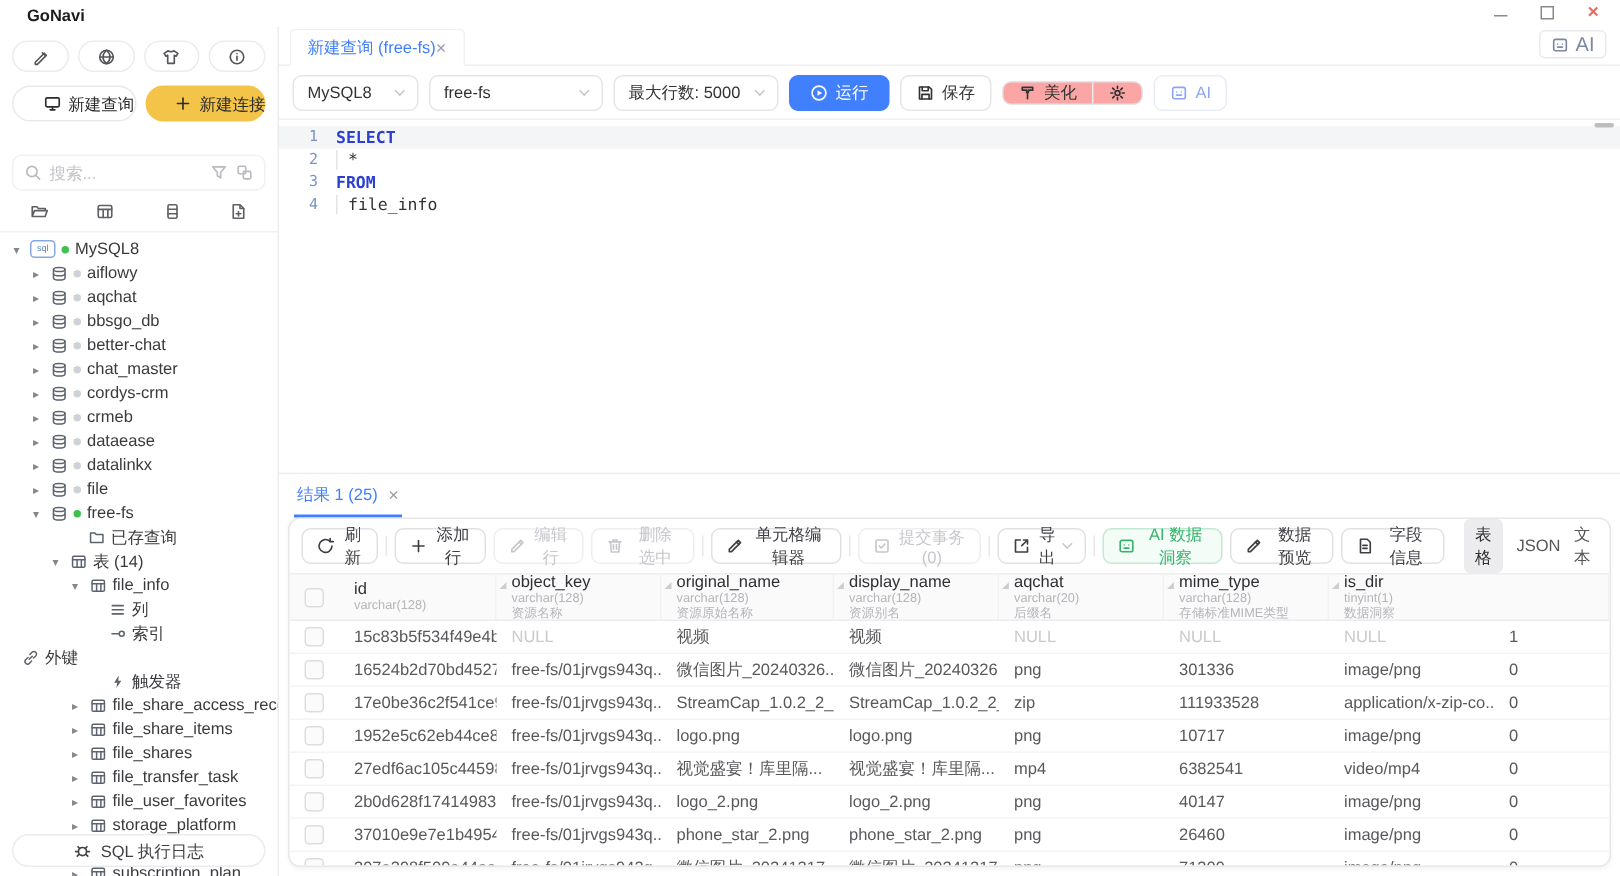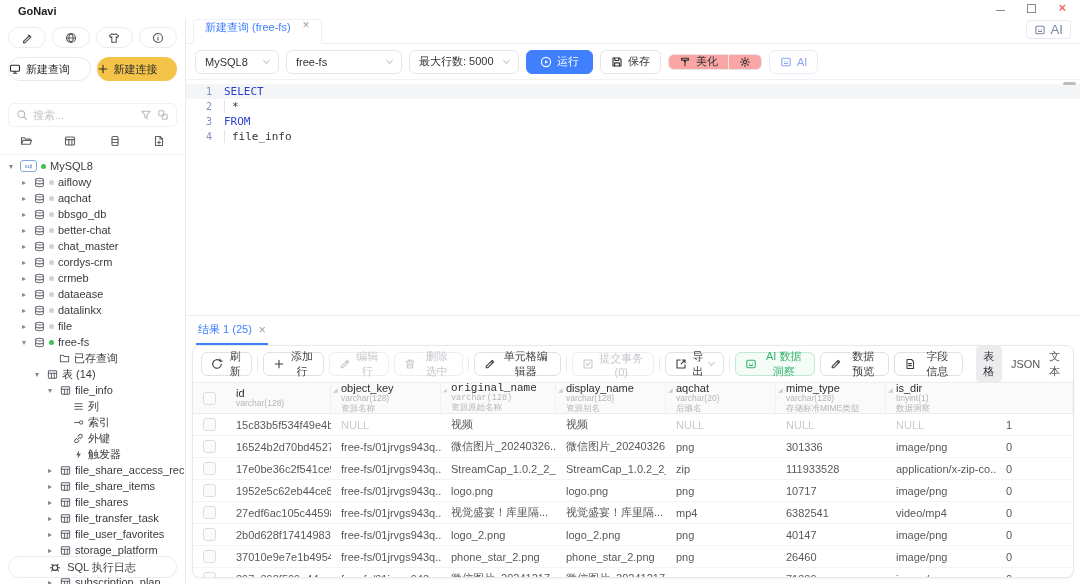--- a/index.html
+++ b/index.html
@@ -19,57 +19,57 @@
 
   
   .app{display:flex;height:566px}
   .sidebar{width:186px;border-right:1px solid #ececee;display:flex;flex-direction:column;position:relative;padding-top:9px;flex:none}
   .main{flex:1;display:flex;flex-direction:column;min-width:0}
 
   
   .iconrow{display:flex;gap:6px;padding:0 8px}
   .ibtn{flex:1;height:21px;border:1px solid #ececee;border-radius:11px;background:#fff;display:flex;align-items:center;justify-content:center;color:#55565a}
   .btnrow{display:flex;gap:6px;padding:9px 8px 0}
-  .pillbtn{flex:1;height:24px;border-radius:12px;display:flex;align-items:center;justify-content:flex-start;gap:5px;font-size:11px;color:#2b2b2e;border:1px solid #e9e9eb;background:#fff}
+  .pillbtn{flex:1;height:24px;border-radius:12px;display:flex;align-items:center;justify-content:flex-end;gap:5px;font-size:11px;color:#2b2b2e;border:1px solid #e9e9eb;background:#fff}
   .pillbtn.yellow{border:none;background:#f3c447;font-weight:500}
   .searchrow{margin:22px 8px 0;height:24px;border:1px solid #f1f1f3;border-radius:6px;display:flex;align-items:center;padding:0 7px;gap:5px;color:#b9bac0}
   .search-ph{flex:1;color:#c2c3c8}
   .viewtabs{display:flex;justify-content:space-between;padding:8px 20px 7px;border-bottom:1px solid #f1f1f3;color:#5f6065}
   .tree{flex:1;overflow:hidden;padding-top:3px;padding-bottom:30px}
   .trow{height:16px;display:flex;align-items:center;gap:4px;white-space:nowrap;color:#3a3a3e;cursor:default}
   .arrow{width:10px;text-align:center;color:#85868b;font-size:8px;flex:none}
   .ticon{width:12px;height:12px;flex:none;display:flex;align-items:center;justify-content:center;color:#5d636e}
   .dot{width:5px;height:5px;border-radius:50%;flex:none}
   .dot.green{background:#3ec24e}
   .dot.gray{background:#ced3d9}
   .sqlbadge{width:17px;height:12px;border:1px solid #86a9e2;border-radius:3px;font-size:6px;color:#5c83c0;display:flex;align-items:center;justify-content:center;background:#fff;flex:none}
   .sql-log{position:absolute;left:8px;right:8px;bottom:6px;height:22px;border:1px solid #ececee;border-radius:11px;background:#fff;display:flex;align-items:center;justify-content:center;gap:6px;font-size:11px;color:#414146}
 
   
   .tabbar{height:26px;border-bottom:1px solid #edeff2;display:flex;align-items:flex-end;padding:0 10px 0 7px;position:relative;flex:none}
-  .etab{height:25px;display:flex;gap:12px;padding:0 11px;border:1px solid #eef0f3;border-bottom:1px solid #fff;border-radius:4px 4px 0 0;background:#fff;color:#4080ff;margin-bottom:-1px}
+  .etab{height:25px;display:flex;align-items:center;gap:0;padding:0 11px;border:1px solid #eef0f3;border-bottom:1px solid #fff;border-radius:4px 4px 0 0;background:#fff;color:#4080ff;margin-bottom:-1px}
   .tclose{color:#9aa0a8;font-size:12px;line-height:10px}
   .ai-mini{position:absolute;right:9px;bottom:4px;height:19px;border:1px solid #e8eaef;border-radius:4px;background:#fff;display:flex;align-items:center;gap:4px;padding:0 7px;color:#7c88a2}
   .qtoolbar{height:36px;display:flex;align-items:center;gap:7px;padding:0 9px;border-bottom:1px solid #f1f1f4;flex:none}
   .sel{height:24px;border:1px solid #e4e5e9;border-radius:6px;display:flex;align-items:center;justify-content:space-between;padding:0 9px;background:#fff;color:#333}
   .chev{width:5px;height:5px;border-right:1.2px solid #c4c7cd;border-bottom:1.2px solid #c4c7cd;transform:rotate(45deg);margin-top:-3px;flex:none}
   .btn{height:24px;border:1px solid #e4e5e9;border-radius:6px;background:#fff;display:flex;align-items:center;gap:5px;padding:0 10px;color:#333;font-size:11px}
   .btn-run{background:#4080ff;border-color:#4080ff;color:#fff;padding:0 13px}
   .btn-group{display:flex;align-items:center;border:1px solid #e4e5e9;border-radius:6px;height:16px;background:#fca5a5}
   .btn-group .gbtn{display:flex;align-items:center;gap:5px;padding:0 10px;height:100%;color:#333;background:none;border:none;font-size:11px}
   .gdiv{width:1px;height:100%;background:#ececef}
   .btn-ai{color:#8ba7f2;border-color:#e7ecf8}
 
   
   .editor{flex:1;position:relative;font-family:"DejaVu Sans Mono",monospace;font-size:11px;padding-top:4px;background:#fff}
   .eline{height:15px;display:flex;align-items:center}
   .eline.active{background:#f4f5f6}
   .lnum{width:26px;text-align:right;color:#7d92c0;font-size:10px;flex:none}
   .lcode{margin-left:12px;color:#333}
-  .lcode.kw{color:#2b3fd0;font-weight:normal}
+  .lcode.kw{color:#2b3fd0;font-weight:bold}
   .lcode.guide{border-left:1px solid #e4e4e7;padding-left:7px}
   .vthumb{position:absolute;right:4px;top:2px;width:13px;height:3px;border-radius:2px;background:#bdbdc0}
 
   
   .rtabbar{height:30px;border-top:1px solid #ececef;display:flex;align-items:center;padding:0 10px;flex:none}
   .rtab{height:100%;display:flex;align-items:center;gap:7px;color:#4080ff;border-bottom:2px solid #4080ff;padding:0 2px}
   .panel{margin:0 6px 6px;border:1px solid #e8e8eb;border-radius:8px;flex:1;overflow:hidden;display:flex;flex-direction:column;box-shadow:0 1px 3px rgba(0,0,0,.05);background:#fff}
   .rtoolbar{height:36px;display:flex;align-items:center;gap:5px;padding:0 8px;flex:none}
   .rbtn{height:24px;border:1px solid #e0e1e5;border-radius:6px;background:#fff;display:flex;align-items:center;gap:5px;padding:0 9px;color:#3f3f44;font-size:11px}
   .rbtn.disabled{color:#c6c7cc;border-color:#eeeef1}
@@ -383,21 +383,21 @@
         <div class="trow" style="padding-left: 58px;">
           <span class="arrow"></span>
           <span class="ticon">
             <svg viewBox="0 0 12 12" fill="none" stroke="currentColor" stroke-width="1.1" stroke-linecap="round" stroke-linejoin="round">
               <path d="M1.8 6h4.7"></path>
               <circle cx="8.9" cy="6" r="1.8"></circle>
             </svg>
           </span>
           <span>索引</span>
         </div>
-        <div class="trow" style="padding-left: 58px; align-items: center;">
+        <div class="trow" style=" align-items: center;">
           <span class="arrow"></span>
           <span class="ticon">
             <svg viewBox="0 0 12 12" fill="none" stroke="currentColor" stroke-width="1.1" stroke-linecap="round" stroke-linejoin="round">
               <path d="M5.4 3.6 6.9 2a1.9 1.9 0 0 1 2.7 2.7L8 6.2M6.6 8.4 5.1 10a1.9 1.9 0 0 1-2.7-2.7L4 5.8M4.9 7.1l2.2-2.2"></path>
             </svg>
           </span>
           <span>外键</span>
         </div>
         <div class="trow" style="padding-left: 58px;">
           <span class="arrow"></span>
@@ -732,21 +732,21 @@
           <div class="th" style="width: 105px;">
             <div class="nm">id</div>
             <div class="tp">varchar(128)</div>
           </div>
           <div class="th" style="width: 110px;">
             <span class="sortmark">◢</span>
             <div class="nm">object_key</div>
             <div class="tp">varchar(128)</div>
             <div class="cm">资源名称</div>
           </div>
-          <div class="th" style="width: 115px; font-family: Liberation Mono, monospace;">
+          <div class="th" style="width: 115px;">
             <span class="sortmark">◢</span>
             <div class="nm">original_name</div>
             <div class="tp">varchar(128)</div>
             <div class="cm">资源原始名称</div>
           </div>
           <div class="th" style="width: 110px;">
             <span class="sortmark">◢</span>
             <div class="nm">display_name</div>
             <div class="tp">varchar(128)</div>
             <div class="cm">资源别名</div>

